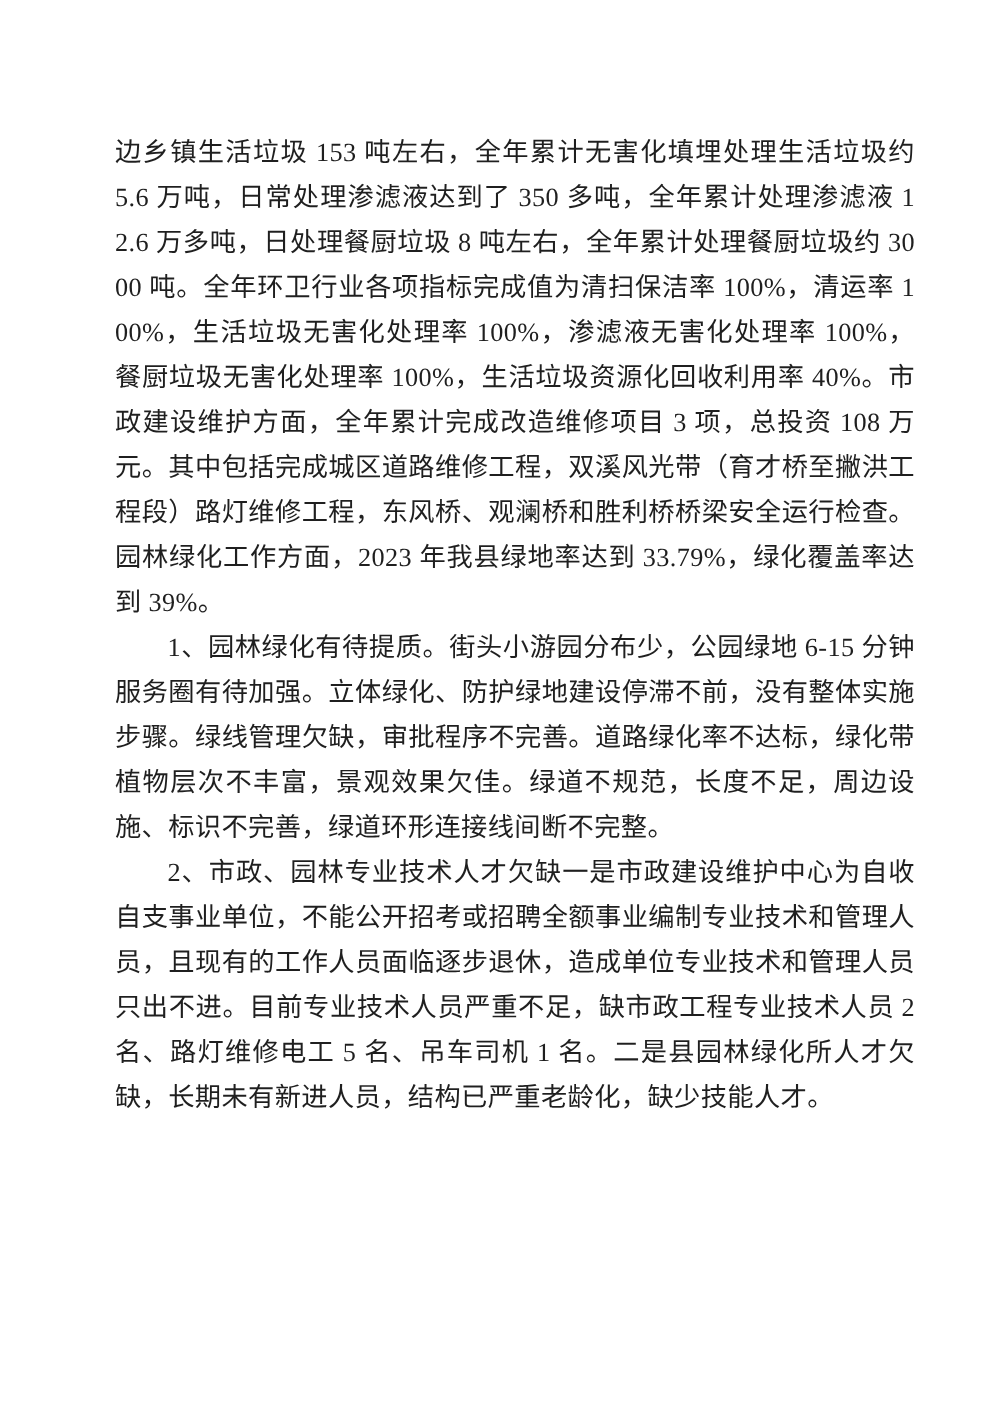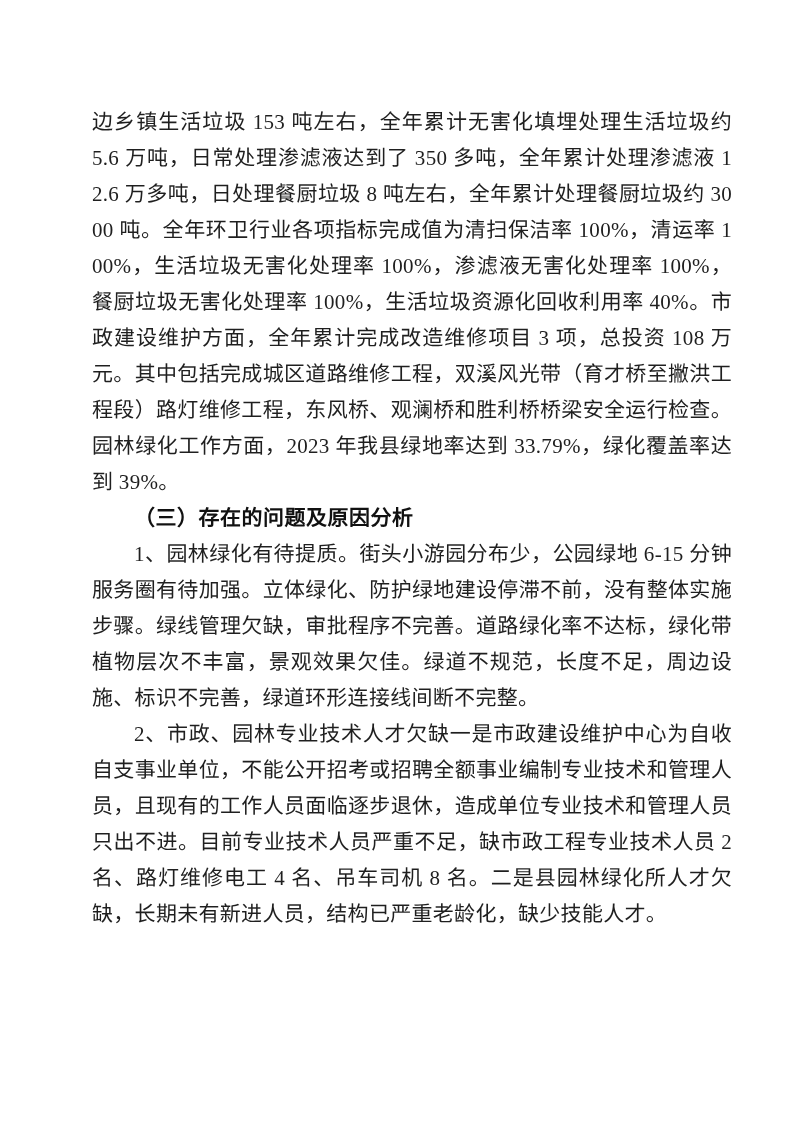--- a/index.html
+++ b/index.html
@@ -36,17 +36,16 @@
     font-family: "Liberation Sans", "DejaVu Sans", sans-serif;
     letter-spacing: 0.5px;
   }
 </style>
 </head>
 <body>
 
 <div class="doc-page">
   <div class="doc-body">
     <p>边乡镇生活垃圾 153 吨左右，全年累计无害化填埋处理生活垃圾约 5.6 万吨，日常处理渗滤液达到了 350 多吨，全年累计处理渗滤液 12.6 万多吨，日处理餐厨垃圾 8 吨左右，全年累计处理餐厨垃圾约 3000 吨。全年环卫行业各项指标完成值为清扫保洁率 100%，清运率 100%，生活垃圾无害化处理率 100%，渗滤液无害化处理率 100%，餐厨垃圾无害化处理率 100%，生活垃圾资源化回收利用率 40%。市政建设维护方面，全年累计完成改造维修项目 3 项，总投资 108 万元。其中包括完成城区道路维修工程，双溪风光带（育才桥至撇洪工程段）路灯维修工程，东风桥、观澜桥和胜利桥桥梁安全运行检查。园林绿化工作方面，2023 年我县绿地率达到 33.79%，绿化覆盖率达到 39%。</p>
-    <p class="indent heading">（三）存在的问题及原因分析</p>
     <p class="indent">1、园林绿化有待提质。街头小游园分布少，公园绿地 6-15 分钟服务圈有待加强。立体绿化、防护绿地建设停滞不前，没有整体实施步骤。绿线管理欠缺，审批程序不完善。道路绿化率不达标，绿化带植物层次不丰富，景观效果欠佳。绿道不规范，长度不足，周边设施、标识不完善，绿道环形连接线间断不完整。</p>
-    <p class="indent">2、市政、园林专业技术人才欠缺一是市政建设维护中心为自收自支事业单位，不能公开招考或招聘全额事业编制专业技术和管理人员，且现有的工作人员面临逐步退休，造成单位专业技术和管理人员只出不进。目前专业技术人员严重不足，缺市政工程专业技术人员 2 名、路灯维修电工 4 名、吊车司机 8 名。二是县园林绿化所人才欠缺，长期未有新进人员，结构已严重老龄化，缺少技能人才。</p>
+    <p class="indent">2、市政、园林专业技术人才欠缺一是市政建设维护中心为自收自支事业单位，不能公开招考或招聘全额事业编制专业技术和管理人员，且现有的工作人员面临逐步退休，造成单位专业技术和管理人员只出不进。目前专业技术人员严重不足，缺市政工程专业技术人员 2 名、路灯维修电工 5 名、吊车司机 1 名。二是县园林绿化所人才欠缺，长期未有新进人员，结构已严重老龄化，缺少技能人才。</p>
   </div>
 </div>
 
 </body></html>

